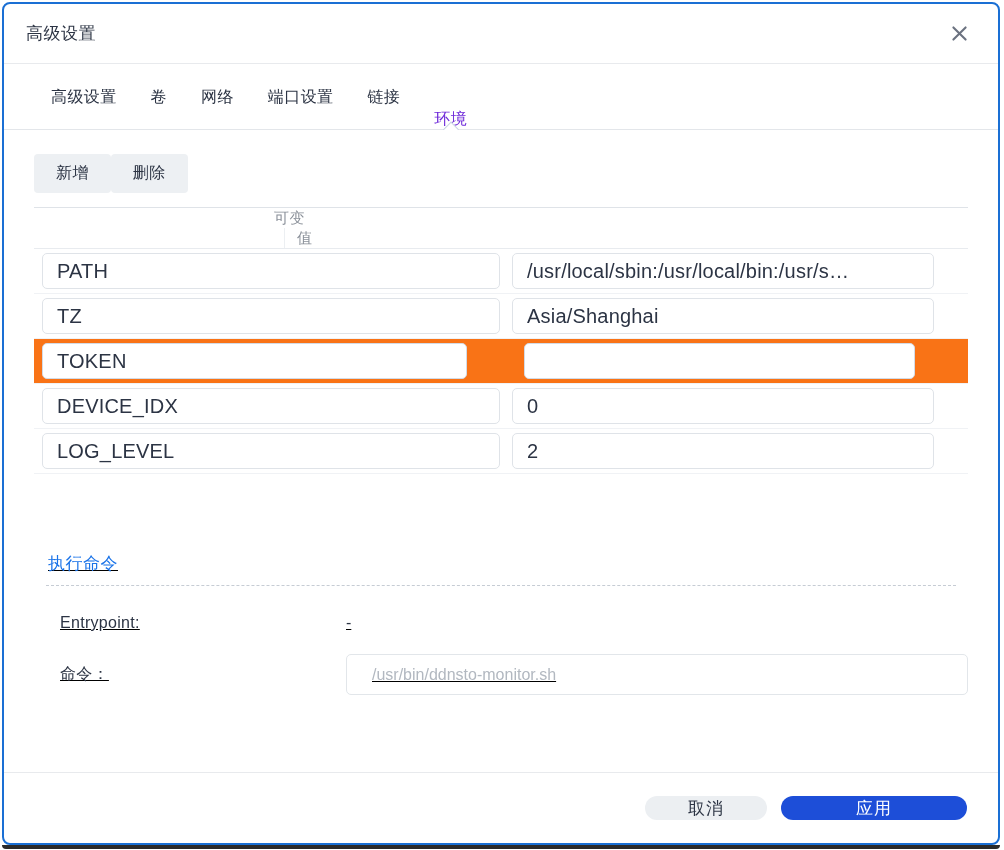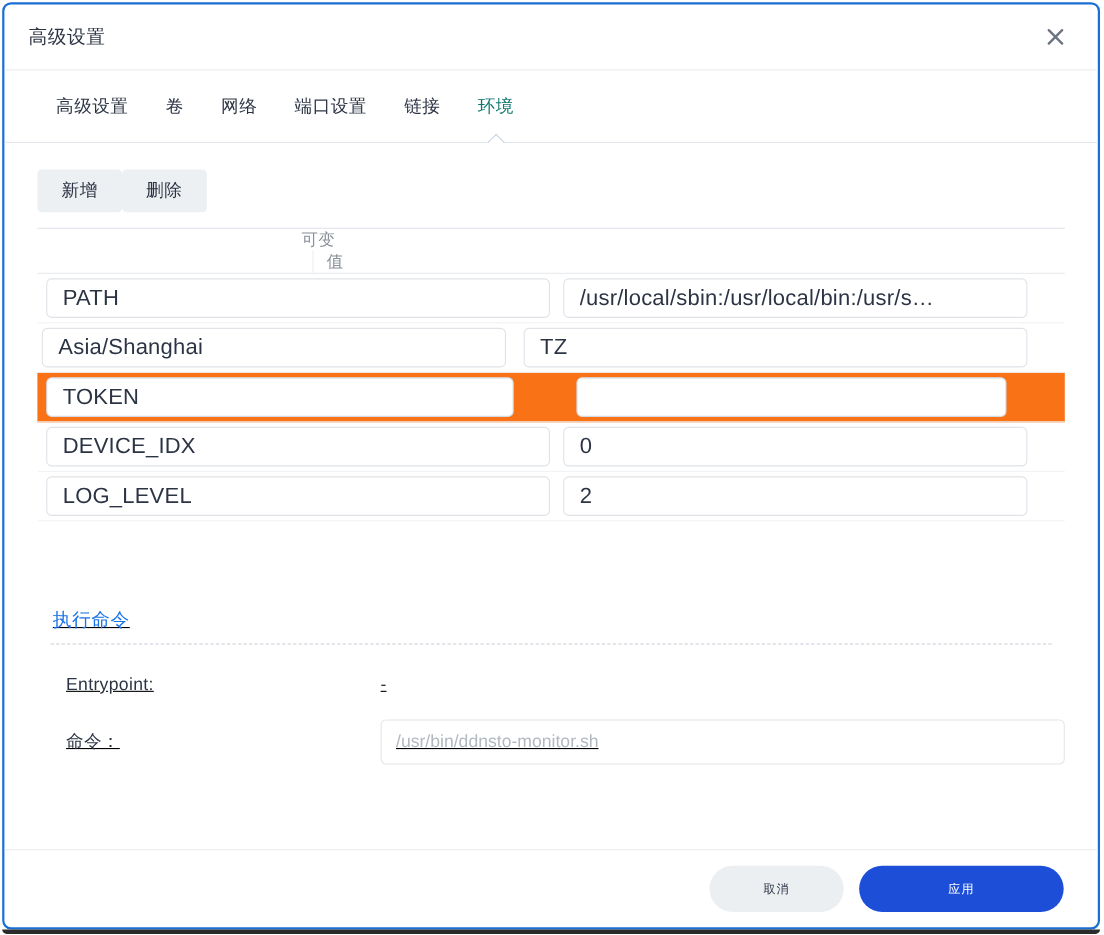--- a/index.html
+++ b/index.html
@@ -87,21 +87,21 @@
     color: #2c3444;
     padding: 0 17px;
     cursor: pointer;
     white-space: nowrap;
     letter-spacing: .4px;
     position: relative;
     height: 100%;
     display: flex;
     align-items: center;
   }
-  .tab.active { color: #0f766e; }
+  .tab.active { color: #6d28d9; align-items: flex-end; }
   .tabs-underline {
     position: absolute;
     left: 0;
     right: 0;
     bottom: 0;
     height: 1px;
     background: #e3e6ea;
   }
   .tab-caret {
     position: absolute;
@@ -246,46 +246,46 @@
   .cmd-row.cmd-input-row { margin-top: 22px; }
   .cmd-input {
     width: 622px;
     height: 41px;
     box-sizing: border-box;
     border: 1px solid #e2e6ea;
     border-radius: 5px;
     background: #ffffff;
     font-size: 16px;
     color: #2c3444;
-    padding: 0 13px;
+    padding: 0 25px;
     font-family: inherit;
     outline: none;
   }
   .cmd-input::placeholder { color: #b2b8c0; }
 
   
   .footer {
     height: 71px;
     min-height: 71px;
     border-top: 1px solid #e8eaed;
     display: flex;
     align-items: center;
     justify-content: flex-end;
     padding-right: 31px;
     gap: 14px;
     box-sizing: border-box;
   }
   .btn {
     border: none;
     border-radius: 22px;
-    font-size: 11px;
+    font-size: 17px;
     cursor: pointer;
     font-family: inherit;
     letter-spacing: 1px;
-    height: 42px;
+    height: 24px;
   }
   .btn-cancel {
     background: #eceff2;
     color: #2c3444;
     width: 122px;
   }
   .btn-apply {
     background: #1d4ed8;
     color: #ffffff;
     width: 186px;
@@ -350,25 +350,25 @@
         <div class="cell c-var">
           <input class="cell-input" type="text" value="PATH" style="">
         </div>
         <div class="cell c-val">
           <input class="cell-input" type="text" value="/usr/local/sbin:/usr/local/bin:/usr/s…" style="">
         </div>
         <div class="cell c-end"></div>
       </div>
 
       <div class="trow">
+        <div class="cell c-var">
+          <input class="cell-input" type="text" value="TZ" style="">
+        </div>
         <div class="cell c-val">
           <input class="cell-input" type="text" value="Asia/Shanghai" style="">
-        </div>
-        <div class="cell c-var">
-          <input class="cell-input" type="text" value="TZ" style="">
         </div>
         <div class="cell c-end"></div>
       </div>
 
       <div class="trow selected">
         <div class="cell c-var">
           <input class="cell-input" type="text" value="TOKEN" style="">
         </div>
         <div class="cell c-val">
           <input class="cell-input" type="text" value="" style="">

